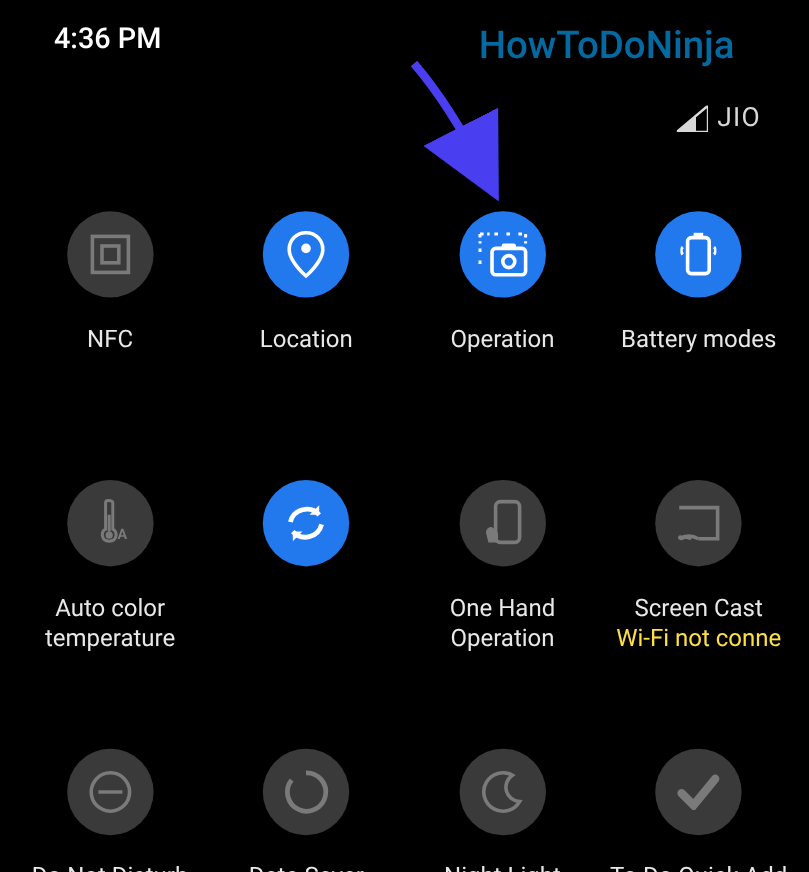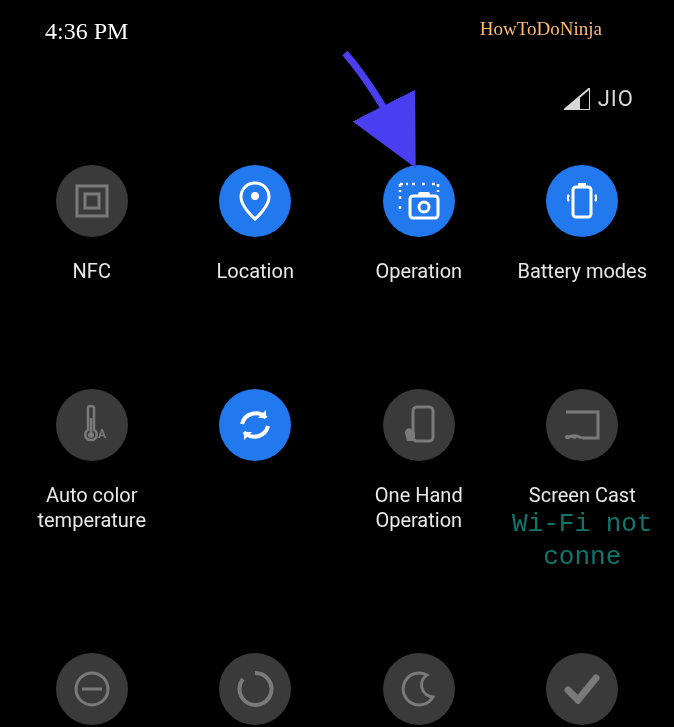--- a/index.html
+++ b/index.html
@@ -13,31 +13,30 @@
       background: #000;
       color: #fff;
       font-family: -apple-system, BlinkMacSystemFont, "Segoe UI", Roboto, sans-serif;
       position: relative;
       overflow: hidden;
     }
     .status-bar {
       display: flex;
       justify-content: space-between;
       align-items: flex-start;
-      padding: 18px 42px 0 45px;
-      font-family: Liberation Serif, serif;
+      padding: 18px 32px 0 45px;
     }
     .time {
       font-size: 24px;
       font-weight: 500;
       color: #fff;
     }
     .watermark {
-      color: #fdba74;
-      font-size: 19px;
+      color: #0369a1;
+      font-size: 32px;
       font-weight: 500;
       padding-right: 30px;
     }
     .signal-row {
       position: absolute;
       top: 75px;
       right: 40px;
       display: flex;
       align-items: center;
       gap: 8px;
@@ -85,24 +84,23 @@
     .tile-circle.on {
       background: #2278ed;
     }
     .tile-label {
       font-size: 20px;
       color: #e8e8e8;
       line-height: 1.25;
       min-height: 50px;
     }
     .tile-sublabel {
-      font-size: 26px;
-      color: #0f766e;
+      font-size: 20px;
+      color: #fde047;
       line-height: 1.25;
-      font-family: Liberation Mono, monospace;
     }
     .tile-circle svg {
       display: block;
     }
   </style>
 </head>
 <body>
 
 <div class="status-bar">
   <div class="time">4:36 PM</div>

